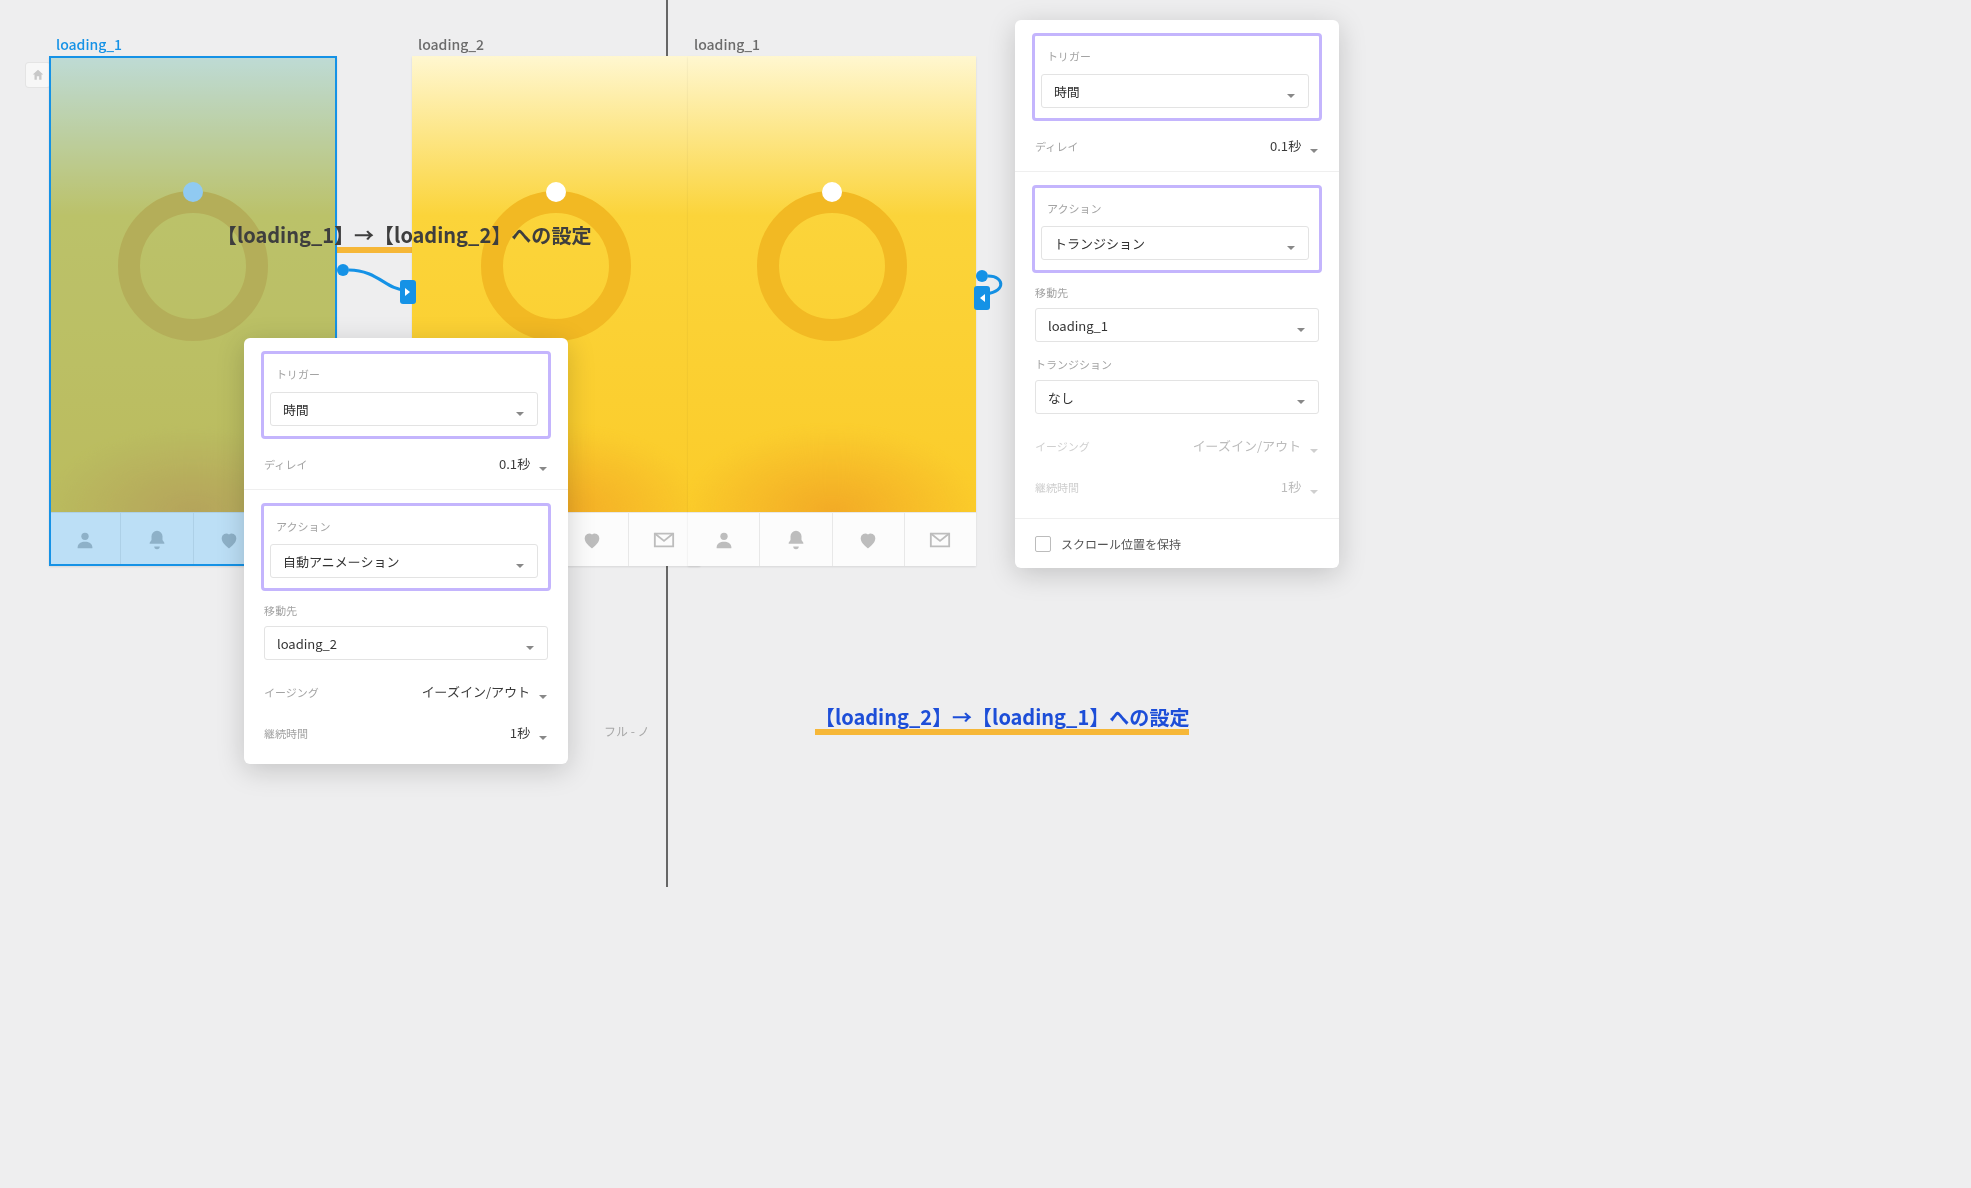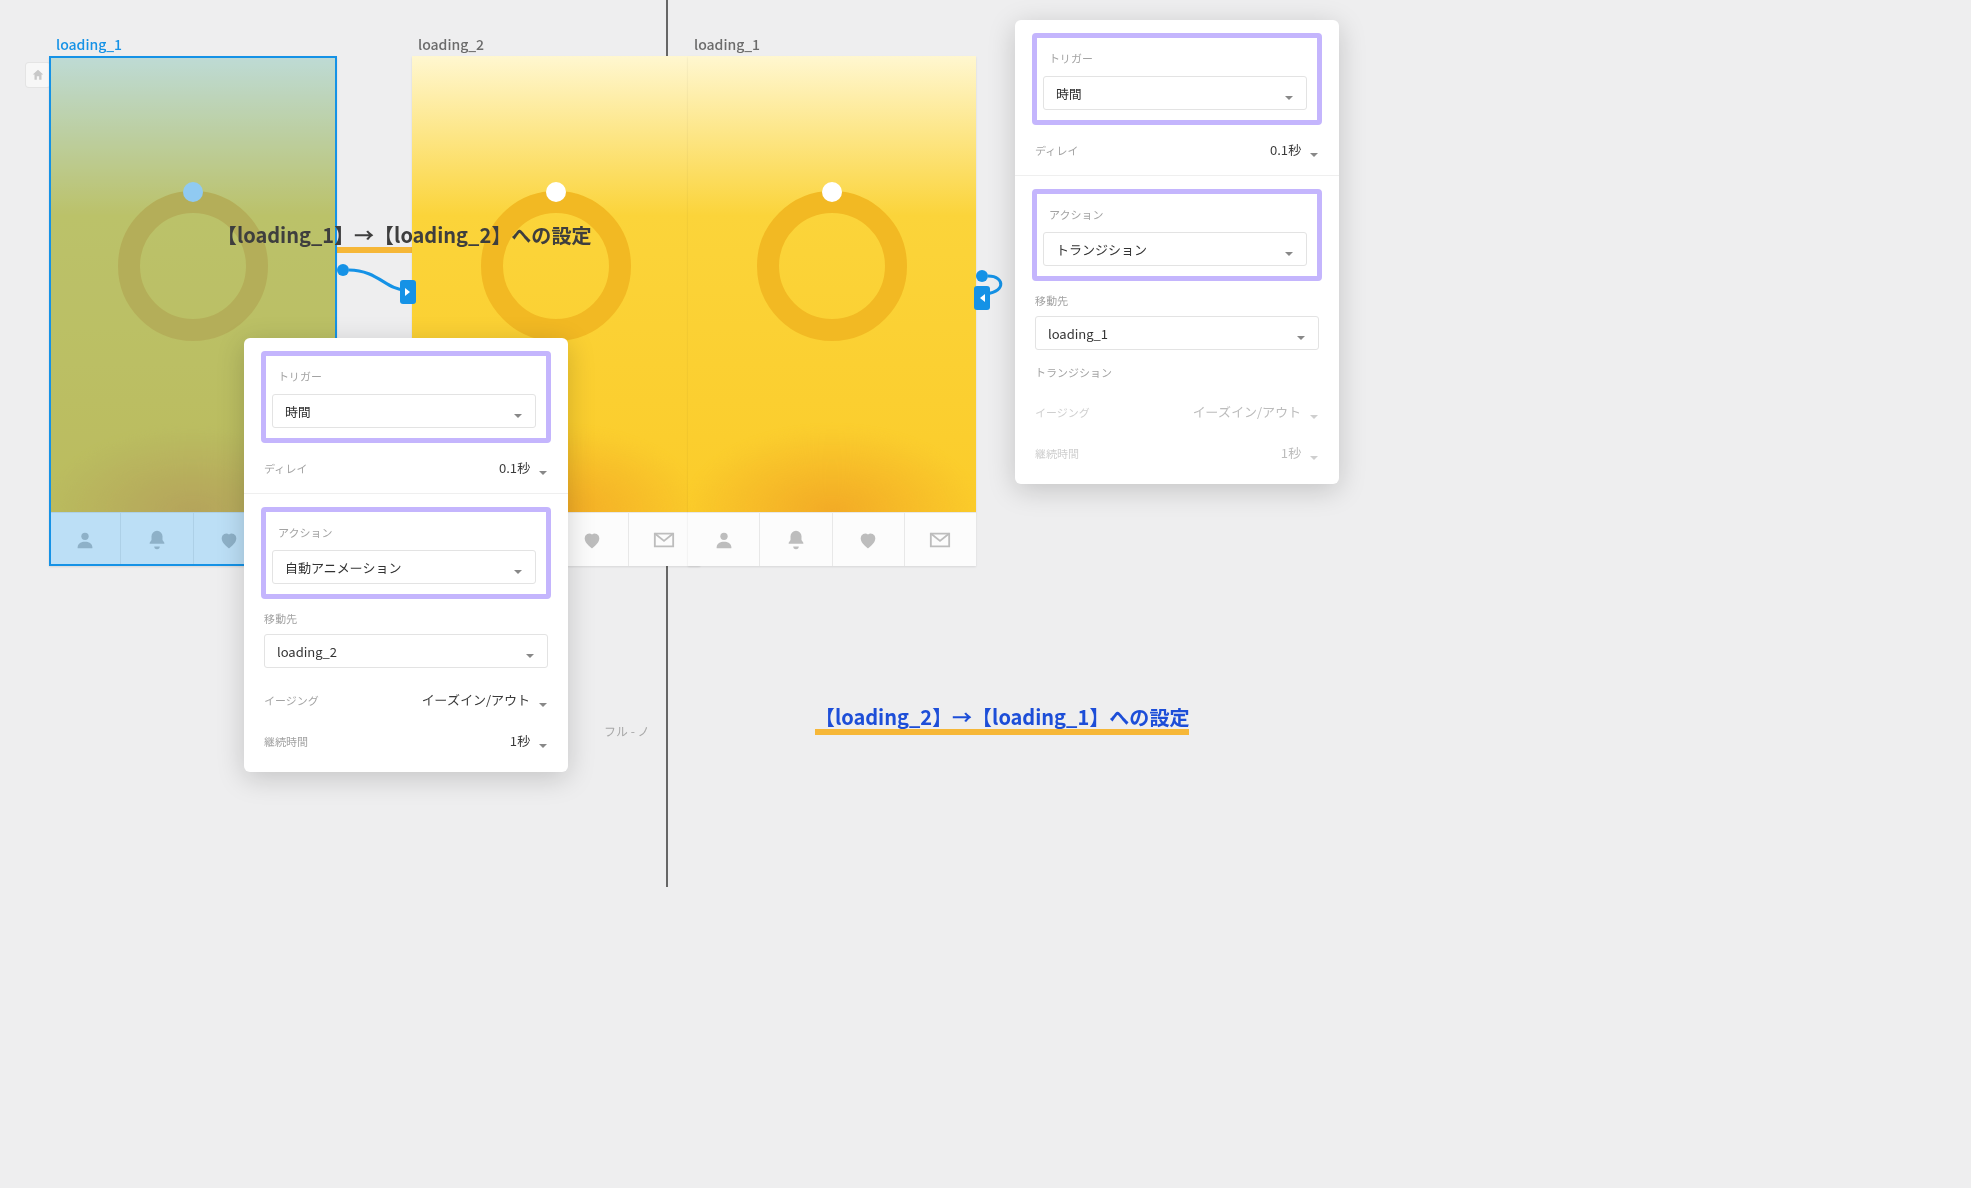--- a/index.html
+++ b/index.html
@@ -140,21 +140,21 @@
   .panel .select-inline .val {
     display: flex; align-items: center; gap: 8px;
     color: #3a3a3a;
   }
   .panel .select-inline.disabled { color: #bcbcbc; }
   .panel .select-inline.disabled .val { color: #bcbcbc; }
   .panel .chev { width: 10px; height: 10px; }
   .panel .chev svg { width: 10px; height: 10px; fill: #888; }
 
   .highlight-box {
-    border: 5px solid #c4b5fd;
+    border: 3px solid #c4b5fd;
     border-radius: 4px;
     padding: 8px 10px 10px 6px;
     margin: -3px;
   }
   .highlight-box .lbl { margin: 4px 6px 10px 6px; }
 
   .checkbox-row {
     display: flex; align-items: center; gap: 10px;
     font-size: 12px; color: #545454;
   }
@@ -423,20 +423,26 @@
     </div>
     <span class="lbl" style="margin-top:14px;">移動先</span>
     <div class="select">
       <span>loading_1</span>
       <span class="chev"><svg viewBox="0 0 10 10">
             <path d="M1 3l4 4 4-4z"></path>
           </svg></span>
     </div>
 
     <span class="lbl" style="margin-top:14px;">トランジション</span>
+    <div class="select">
+      <span>なし</span>
+      <span class="chev"><svg viewBox="0 0 10 10">
+            <path d="M1 3l4 4 4-4z"></path>
+          </svg></span>
+    </div>
 
     <div class="select-inline disabled" style="margin-top:22px;">
       <span class="lbl-inline" style="color:#cfcfcf;">イージング</span>
       <div class="val">
         <span>イーズイン/アウト</span>
         <span class="chev"><svg viewBox="0 0 10 10">
               <path fill="#cfcfcf" d="M1 3l4 4 4-4z"></path>
             </svg></span>
       </div>
     </div>
@@ -445,18 +451,24 @@
       <span class="lbl-inline" style="color:#cfcfcf;">継続時間</span>
       <div class="val">
         <span>1秒</span>
         <span class="chev"><svg viewBox="0 0 10 10">
               <path fill="#cfcfcf" d="M1 3l4 4 4-4z"></path>
             </svg></span>
       </div>
     </div>
   </div>
 
+  <div class="section">
+    <div class="checkbox-row">
+      <div class="chk"></div>
+      <span>スクロール位置を保持</span>
+    </div>
+  </div>
 </div>
 
 <div class="callout" style="left:815px; top:702px;">
   <span>【loading_2】→【loading_1】への設定</span>
   <div class="underline"></div>
 </div>
 
 </body></html>

